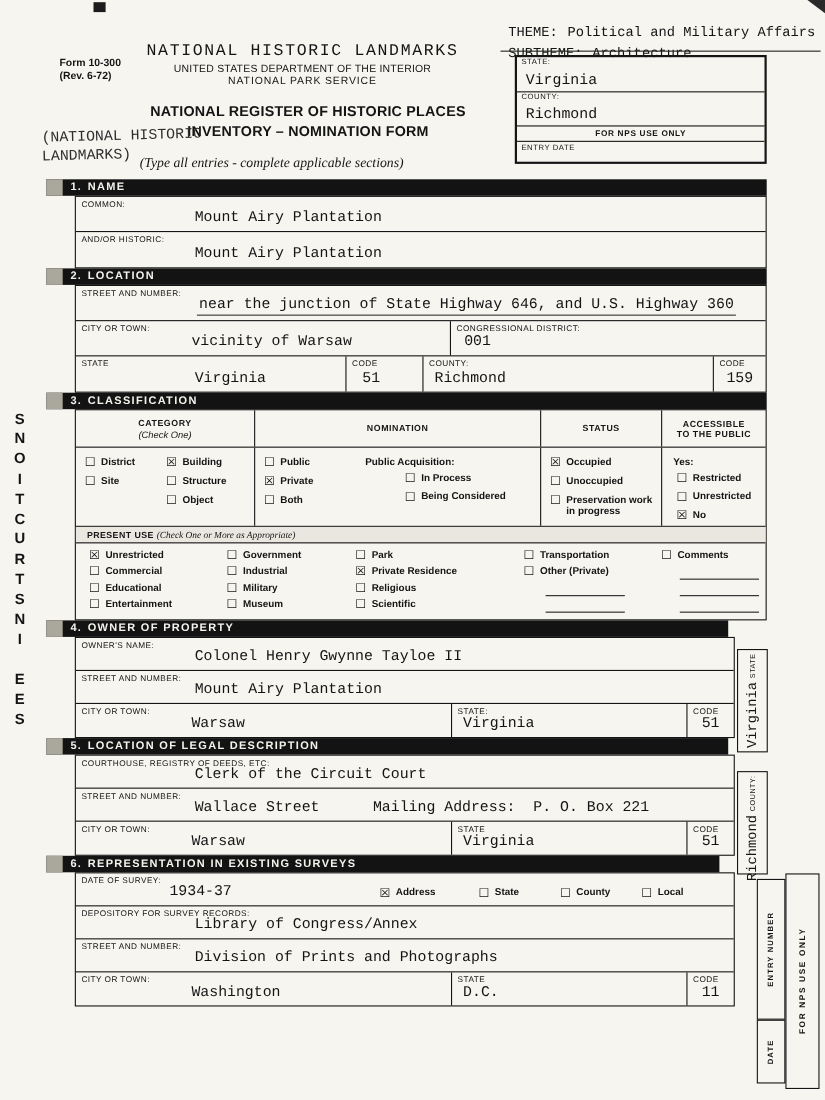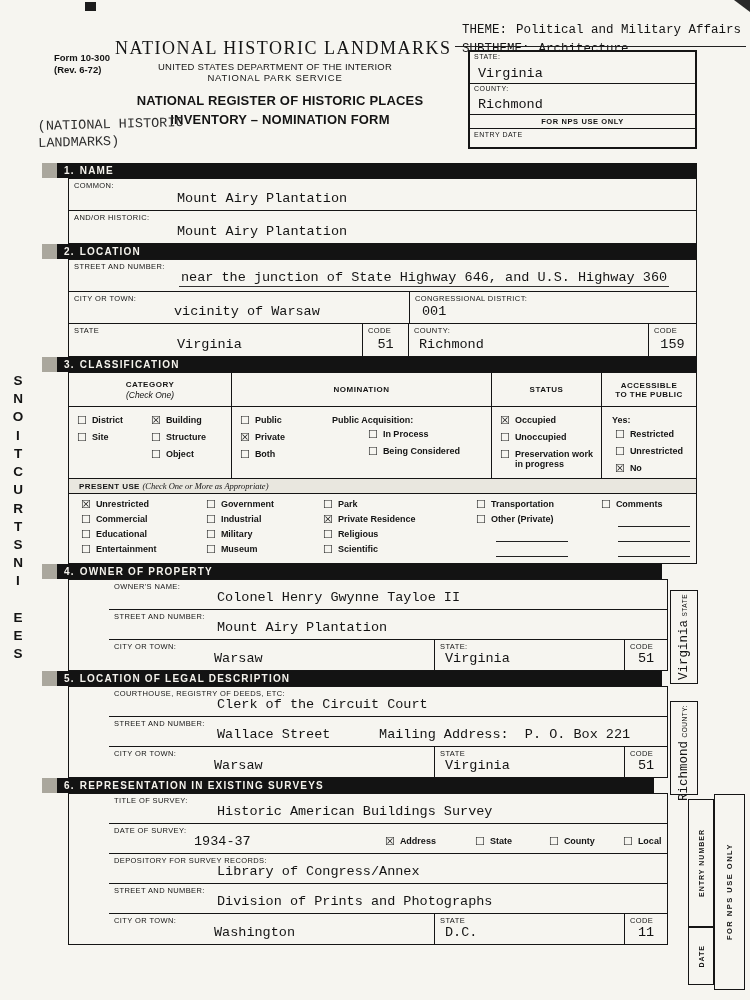--- a/index.html
+++ b/index.html
@@ -5,21 +5,21 @@
   * { margin:0; padding:0; box-sizing:border-box; }
   body { background:#f6f5f0; font-family:"Liberation Sans", sans-serif; }
   .page { position:relative; width:750px; height:1000px; background:#f6f5f0; color:#141414; overflow:hidden; }
 
   
   .theme-block { position:absolute; left:462px; top:7px; font-family:"Liberation Mono",monospace; font-size:12.5px; font-weight:normal; line-height:1.55; white-space:nowrap;margin-top:14px; }
   .theme-block .tv { margin-left:9px; }
   .mast-rule { position:absolute; left:455px; top:46px; width:291px; border-top:1.5px solid #222; }
   .formno { position:absolute; left:54px; top:52px; font-size:9.5px; font-weight:bold; line-height:1.3; }
   .agency { position:absolute; left:115px; top:38px; width:320px; text-align:center; }
-  .agency .l1 { font-family:Liberation Serif, serif; font-size:18px; letter-spacing:1.5px; white-space:nowrap; }
+  .agency .l1 { font-family:Liberation Mono, monospace; font-size:15px; letter-spacing:1.5px; white-space:nowrap; }
   .agency .l2 { font-size:9.5px; margin-top:2px; letter-spacing:.2px; }
   .agency .l3 { font-size:9.5px; letter-spacing:.8px; }
   .regtitle { position:absolute; left:95px; top:92px; width:370px; text-align:center; font-size:13px; font-weight:bold; line-height:1.45; letter-spacing:.2px; }
   .stamp { position:absolute; left:38px; top:117px; font-family:"Liberation Mono",monospace; font-size:13.5px; line-height:1.25; color:#2e2e2e; transform:rotate(-1.5deg); white-space:nowrap; }
   .typenote { position:absolute; left:127px; top:141px; font-family:"Liberation Serif",serif; font-style:italic; font-size:12.5px; white-space:nowrap; }
 
   .npsbox { position:absolute; left:468px; top:50px; width:229px; height:99px; border:2px solid #151515; }
   .npsbox .r { position:relative; border-bottom:1.5px solid #151515; }
   .npsbox .r:last-child { border-bottom:none; }
   .r-state { height:32px; } .r-county { height:31px; }
@@ -35,26 +35,26 @@
   .bar { display:flex; height:15px; background:#131313; color:#f4f2ec; font-size:10px; font-weight:bold; letter-spacing:1.2px; line-height:15px; }
   .bar .tab { width:15px; height:15px; background:#aaa79d; }
   .bar .bnum { padding:0 5px 0 7px; }
   .narrow4 .bar { width:620px; }
   .narrow6 .bar { width:612px; }
   .cbox { margin-left:26px; border:1.5px solid #151515; }
   .narrow4 .cbox, .narrow6 .cbox { width:600px; }
 
   .frow { position:relative; height:32px; border-bottom:1.5px solid #151515; }
   .frow:last-child { border-bottom:none; }
-  .h30 { height:30px;margin-left:40px; }
+  .h30 { height:30px; }
   .lab { position:absolute; top:2px; left:5px; font-size:7.5px; letter-spacing:.4px; white-space:nowrap; }
   .val { position:absolute; bottom:4px; font-family:"Liberation Mono",monospace; font-size:13.5px; white-space:pre; }
   .val.ul { border-bottom:1.5px solid #333; padding:0 2px 1px 2px; }
   .ctr { left:50%; transform:translateX(-50%); }
-  .split { display:flex; }
+  .split { display:flex;gap:24px; }
   .fcell { position:relative; border-left:1.5px solid #151515; height:100%; }
   .fcell:first-child { border-left:none; }
 
   
   .cls-head { display:flex; height:34px; border-bottom:1.5px solid #151515; text-align:center; }
   .hc { border-left:1.5px solid #151515; display:flex; flex-direction:column; justify-content:center; font-size:8px; font-weight:bold; letter-spacing:.5px; }
   .hc:first-child { border-left:none; }
   .hc .note { font-family:Liberation Sans, sans-serif; font-style:italic; font-weight:normal; font-size:8.5px; letter-spacing:0; margin-top:1px; }
   .w-cat { width:162px; } .w-own { width:260px; } .w-sta { width:110px; } .w-acc { flex:1; }
   .cls-body { display:flex; height:72px; border-bottom:1.5px solid #151515; }
@@ -113,20 +113,21 @@
 
   <div class="regtitle">
     <div>NATIONAL REGISTER OF HISTORIC PLACES</div>
     <div>INVENTORY – NOMINATION FORM</div>
   </div>
 
   <div class="stamp">
     <div>(NATIONAL HISTORIC</div>
     <div>LANDMARKS)</div>
   </div>
+  <div class="typenote">(Type all entries  -  complete applicable sections)</div>
 
   <div class="npsbox">
     <div class="r r-state">
       <span class="rl">STATE:</span>
       <span class="rv">Virginia</span>
     </div>
     <div class="r r-county">
       <span class="rl">COUNTY:</span>
       <span class="rv">Richmond</span>
     </div>
@@ -469,24 +470,20 @@
     </section>
 
     <section class="narrow6">
       <div class="bar">
         <span class="tab"></span>
         <span class="bnum">6.</span>
         <span>REPRESENTATION IN EXISTING SURVEYS</span>
       </div>
       <div class="cbox">
         <div class="frow h30">
-          <span class="lab">TITLE OF SURVEY:</span>
-          <span class="val" style="left:108px">Historic American Buildings Survey</span>
-        </div>
-        <div class="frow h30">
           <span class="lab">DATE OF SURVEY:</span>
           <span class="val" style="left:85px">1934-37</span>
           <div class="cbi abs" style="left:276px">
               <span class="cb">☒</span>
               <span>Address</span>
             </div>
           <div class="cbi abs" style="left:366px">
               <span class="cb">☐</span>
               <span>State</span>
             </div>

